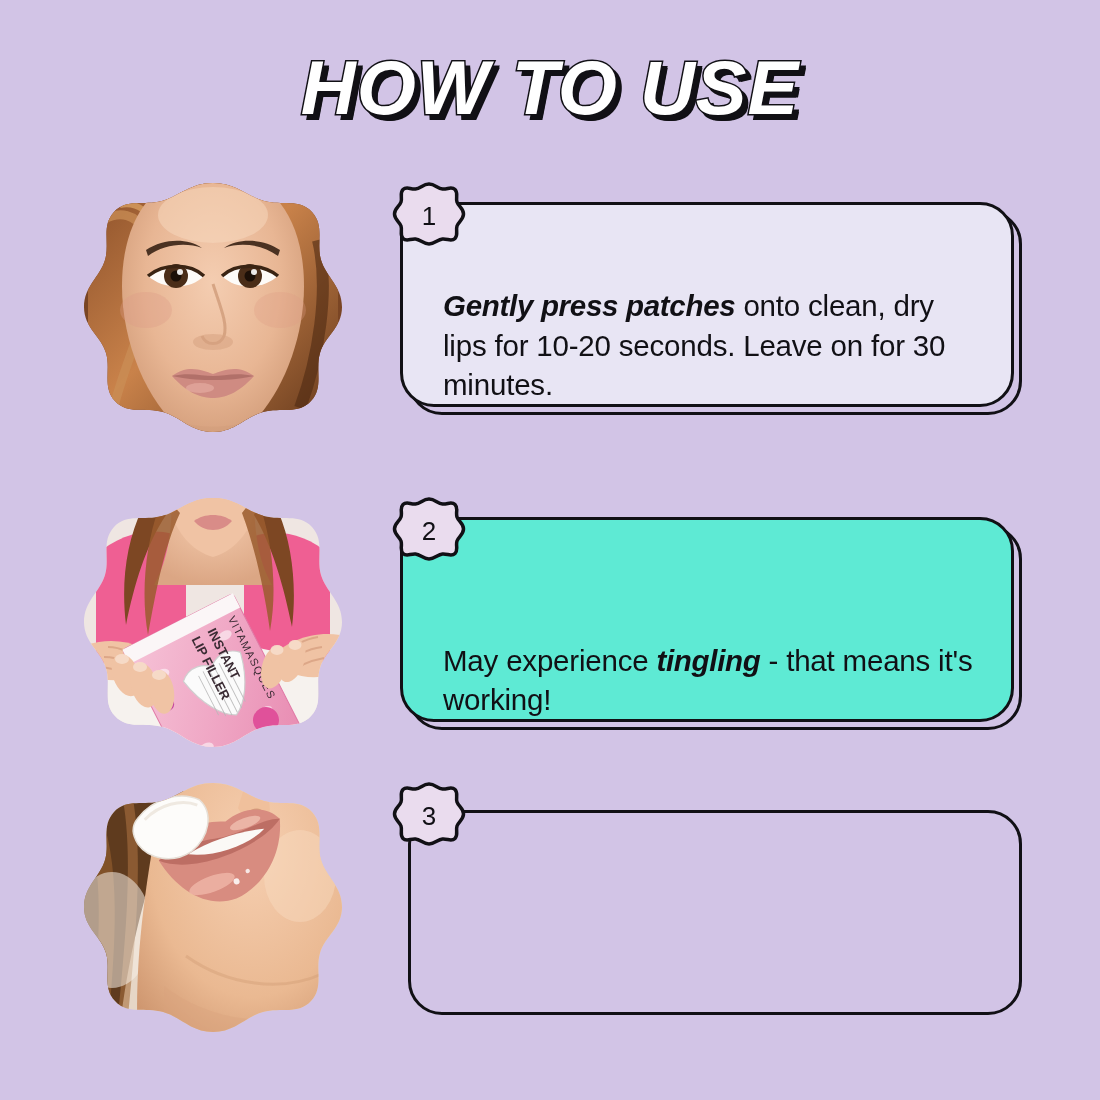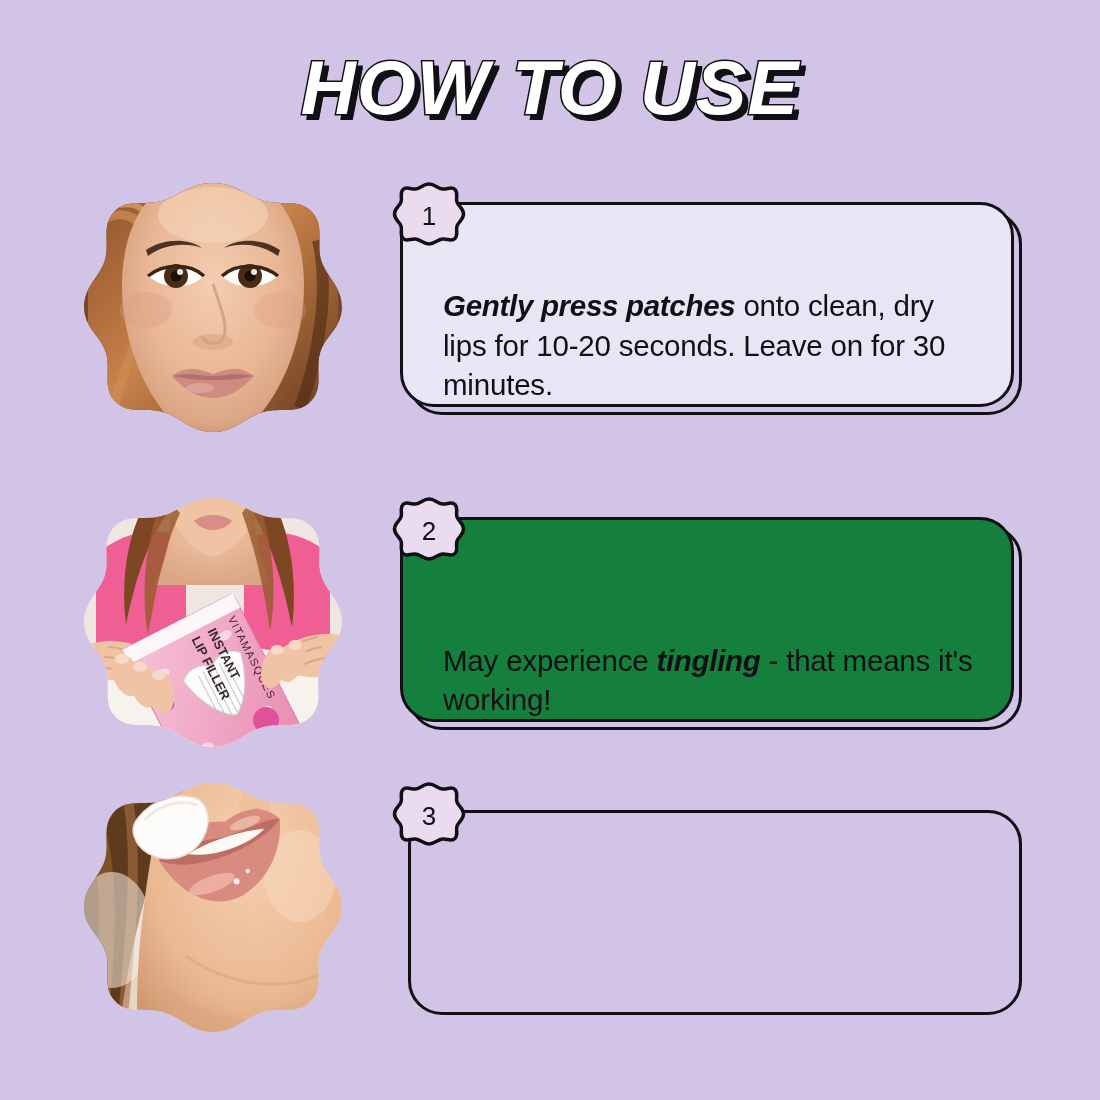--- a/index.html
+++ b/index.html
@@ -304,21 +304,21 @@
             <ellipse cx="91" cy="180" rx="7" ry="5"></ellipse>
             <ellipse cx="209" cy="155" rx="6.5" ry="5"></ellipse>
             <ellipse cx="227" cy="150" rx="6.5" ry="5"></ellipse>
           </g>
         </g>
       </svg>
     </div>
 
     <div class="card-zone">
       <div class="card-shadow"></div>
-      <div class="card" style="background: #15803d;">
+      <div class="card" style="background: #5eead4;">
         <div class="card-text">
           <span>May experience </span><b>tingling</b><span> - that means it's working!</span>
         </div>
       </div>
       <div class="badge">
         <svg viewBox="0 0 74 74" xmlns="http://www.w3.org/2000/svg">
           <path d="M37 4
             C43 4 45.5 8.5 50.5 9 C55.5 9.5 59.5 6 63 9.5
             C66.5 13 63.5 17.5 65 22 C66.5 26.5 71.5 28.5 71.5 34
             C71.5 39.5 66.5 41.5 65 46 C63.5 50.5 66.5 55 63 58.5

